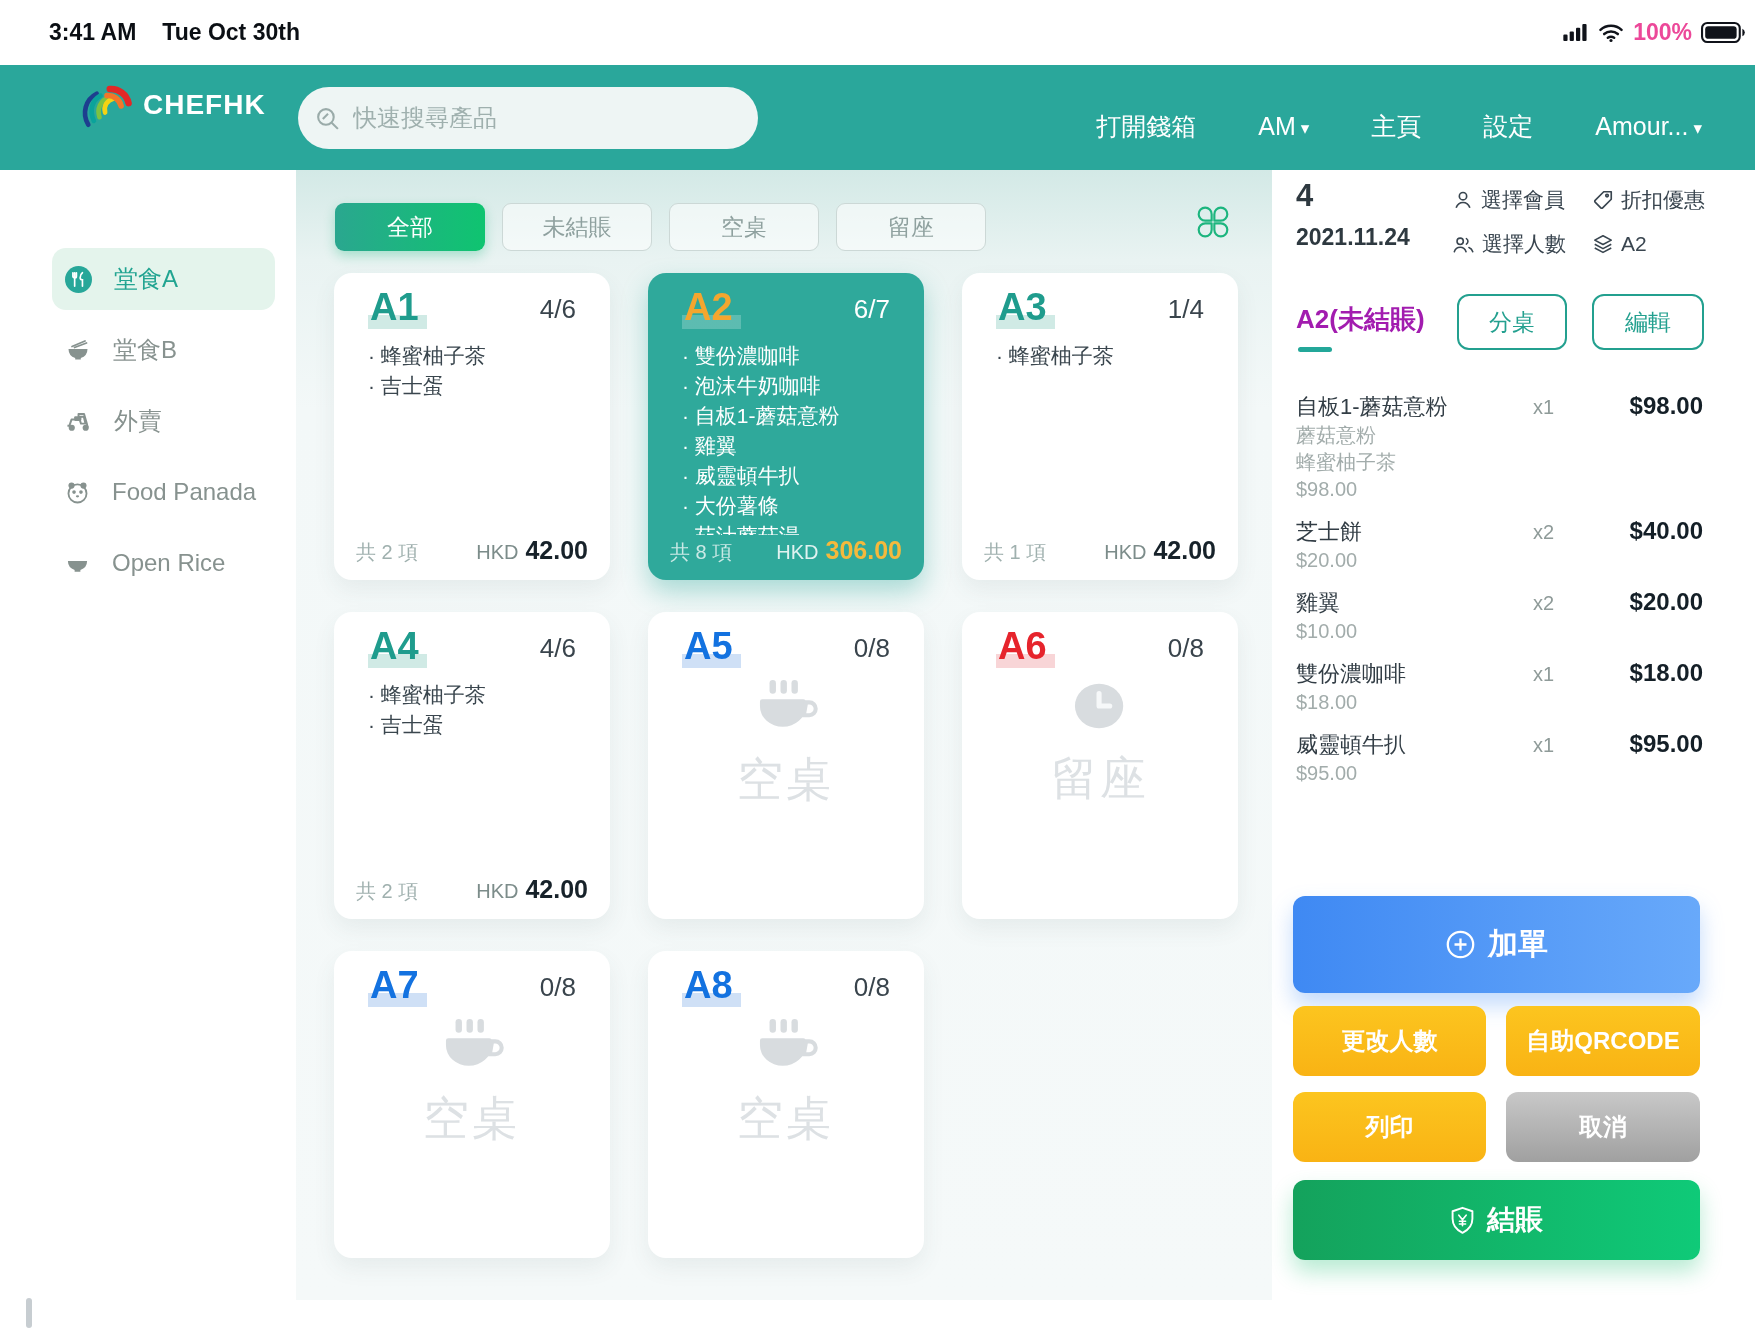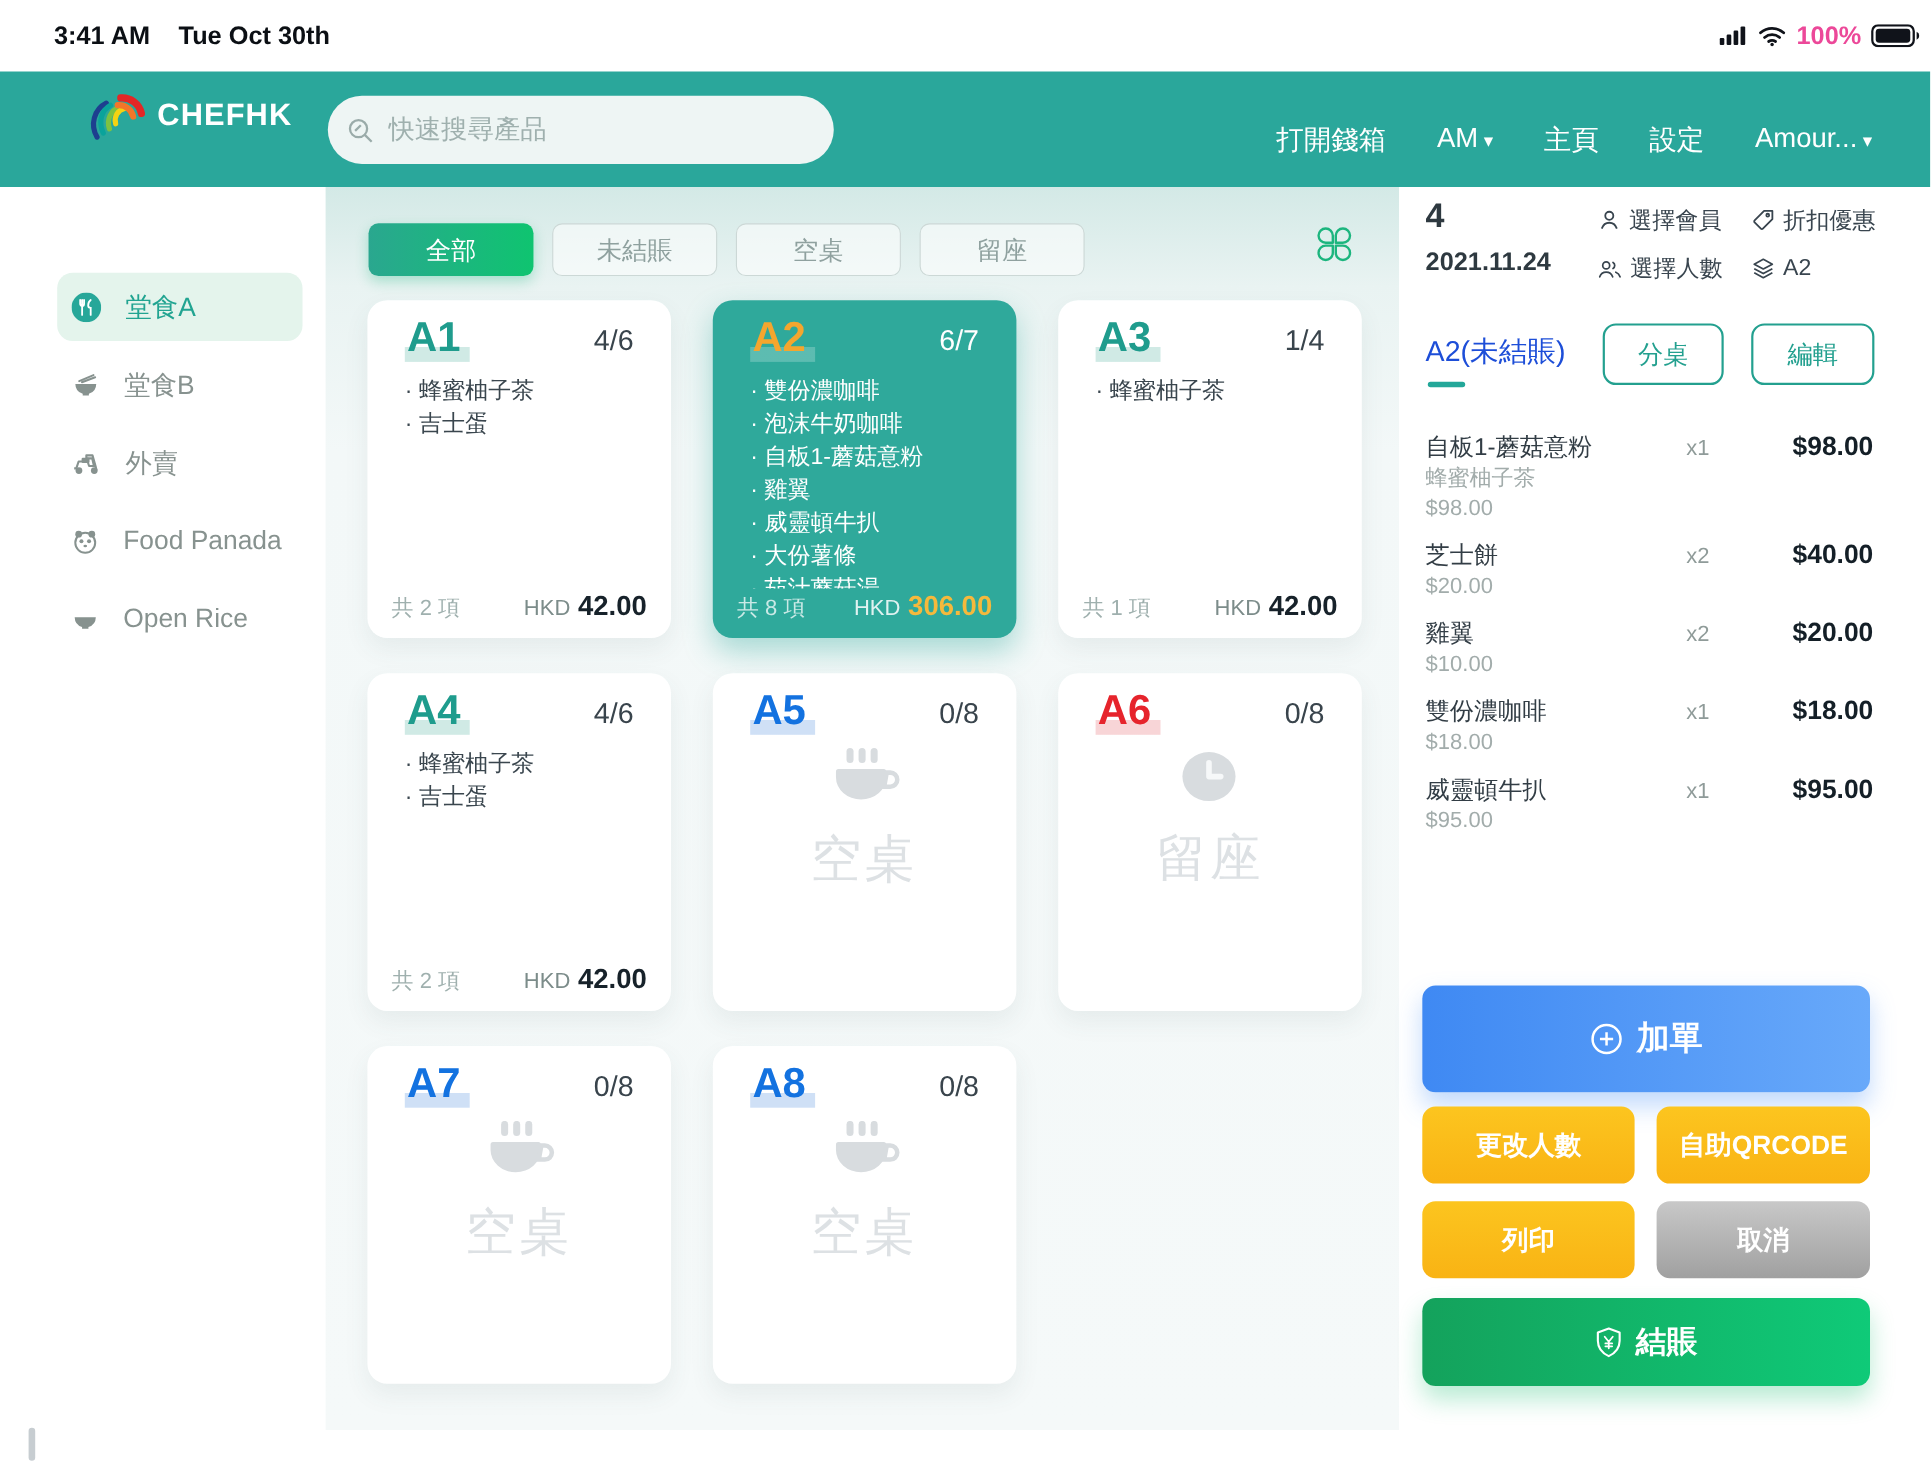--- a/index.html
+++ b/index.html
@@ -16,21 +16,21 @@
 
   
   .header{position:absolute;left:0;top:65px;width:100%;height:105px;background:#2aa79b;}
   .brand{position:absolute;left:77px;top:12px;display:flex;align-items:center;gap:6px;}
   .brand-text{color:#fff;font-size:28px;font-weight:bold;letter-spacing:1px;}
   .search{position:absolute;left:298px;top:22px;width:460px;height:62px;background:#eef5f4;
           border-radius:31px;display:flex;align-items:center;padding:0 10px 0 16px;box-sizing:border-box;}
   .search input{border:none;background:transparent;outline:none;font-size:24px;width:100%;
                 color:#3a464e;font-family:inherit;margin-left:10px;}
   .search input::placeholder{color:#9fb0ae;}
-  .nav{position:absolute;right:53px;top:0;height:123px;display:flex;align-items:center;gap:46px;}
+  .nav{position:absolute;right:53px;top:0;height:123px;display:flex;align-items:center;gap:62px;}
   .nav-item{display:flex;align-items:center;gap:5px;color:#fff;font-size:25px;cursor:pointer;}
   .caret{font-size:17px;margin-top:4px;}
 
   
   .sidebar{position:absolute;left:0;top:170px;width:296px;height:1162px;background:#fff;padding-top:78px;box-sizing:border-box;}
   .side-item{width:223px;height:62px;margin:0 0 9px 52px;border-radius:14px;display:flex;align-items:center;
              gap:22px;padding-left:13px;box-sizing:border-box;color:#87928f;font-size:24px;cursor:pointer;}
   .side-item.active{background:#e4f4ec;color:#21a491;}
   .side-scroll-hint{position:absolute;left:26px;top:1298px;width:6px;height:30px;border-radius:3px;background:#c7cdd1;}
 
@@ -75,21 +75,21 @@
   .empty-wrap{position:absolute;left:0;right:0;top:68px;text-align:center;}
   .empty-label{font-size:46px;color:#dde1e4;margin-top:12px;letter-spacing:3px;}
 
   
   .panel{position:absolute;left:1272px;top:170px;width:483px;height:1162px;background:#fff;}
   .p-num{position:absolute;left:24px;top:8px;font-size:31px;font-weight:bold;}
   .p-date{position:absolute;left:24px;top:54px;font-size:23px;font-weight:bold;}
   .quick{position:absolute;left:180px;top:16px;display:grid;grid-template-columns:140px auto;
          column-gap:0;row-gap:16px;}
   .quick-item{display:flex;align-items:center;gap:7px;font-size:21px;color:#39454f;cursor:pointer;white-space:nowrap;}
-  .p-title{position:absolute;left:24px;top:132px;font-size:26px;color:#1d4ed8;}
+  .p-title{position:absolute;left:24px;top:132px;font-size:26px;color:#a21caf;font-weight:bold;}
   .p-underline{position:absolute;left:26px;top:177px;width:34px;height:5px;border-radius:3px;background:#23a799;}
   .p-btn{position:absolute;top:124px;height:56px;border:2px solid #23a08f;border-radius:12px;background:#fff;
          color:#23a08f;font-size:23px;display:flex;align-items:center;justify-content:center;
          box-sizing:border-box;cursor:pointer;}
   .p-btn.split{left:185px;width:110px;}
   .p-btn.edit{left:320px;width:112px;}
   .order-list{position:absolute;left:24px;top:222px;width:407px;}
   .oi{margin-bottom:14px;}
   .oi-top{display:flex;align-items:baseline;}
   .oi-name{flex:1;font-size:22px;color:#323d45;line-height:30px;}
@@ -443,20 +443,21 @@
     <div class="p-underline"></div>
     <div class="p-btn split">分桌</div>
     <div class="p-btn edit">編輯</div>
     <div class="order-list">
         <div class="oi">
           <div class="oi-top">
             <div class="oi-name">自板1-蘑菇意粉</div>
             <div class="oi-qty">x1</div>
             <div class="oi-amt">$98.00</div>
           </div>
+          <div class="oi-sub">蘑菇意粉</div>
           <div class="oi-sub">蜂蜜柚子茶</div>
           <div class="oi-sub">$98.00</div>
         </div>
         <div class="oi">
           <div class="oi-top">
             <div class="oi-name">芝士餅</div>
             <div class="oi-qty">x2</div>
             <div class="oi-amt">$40.00</div>
           </div>
           <div class="oi-sub">$20.00</div>

